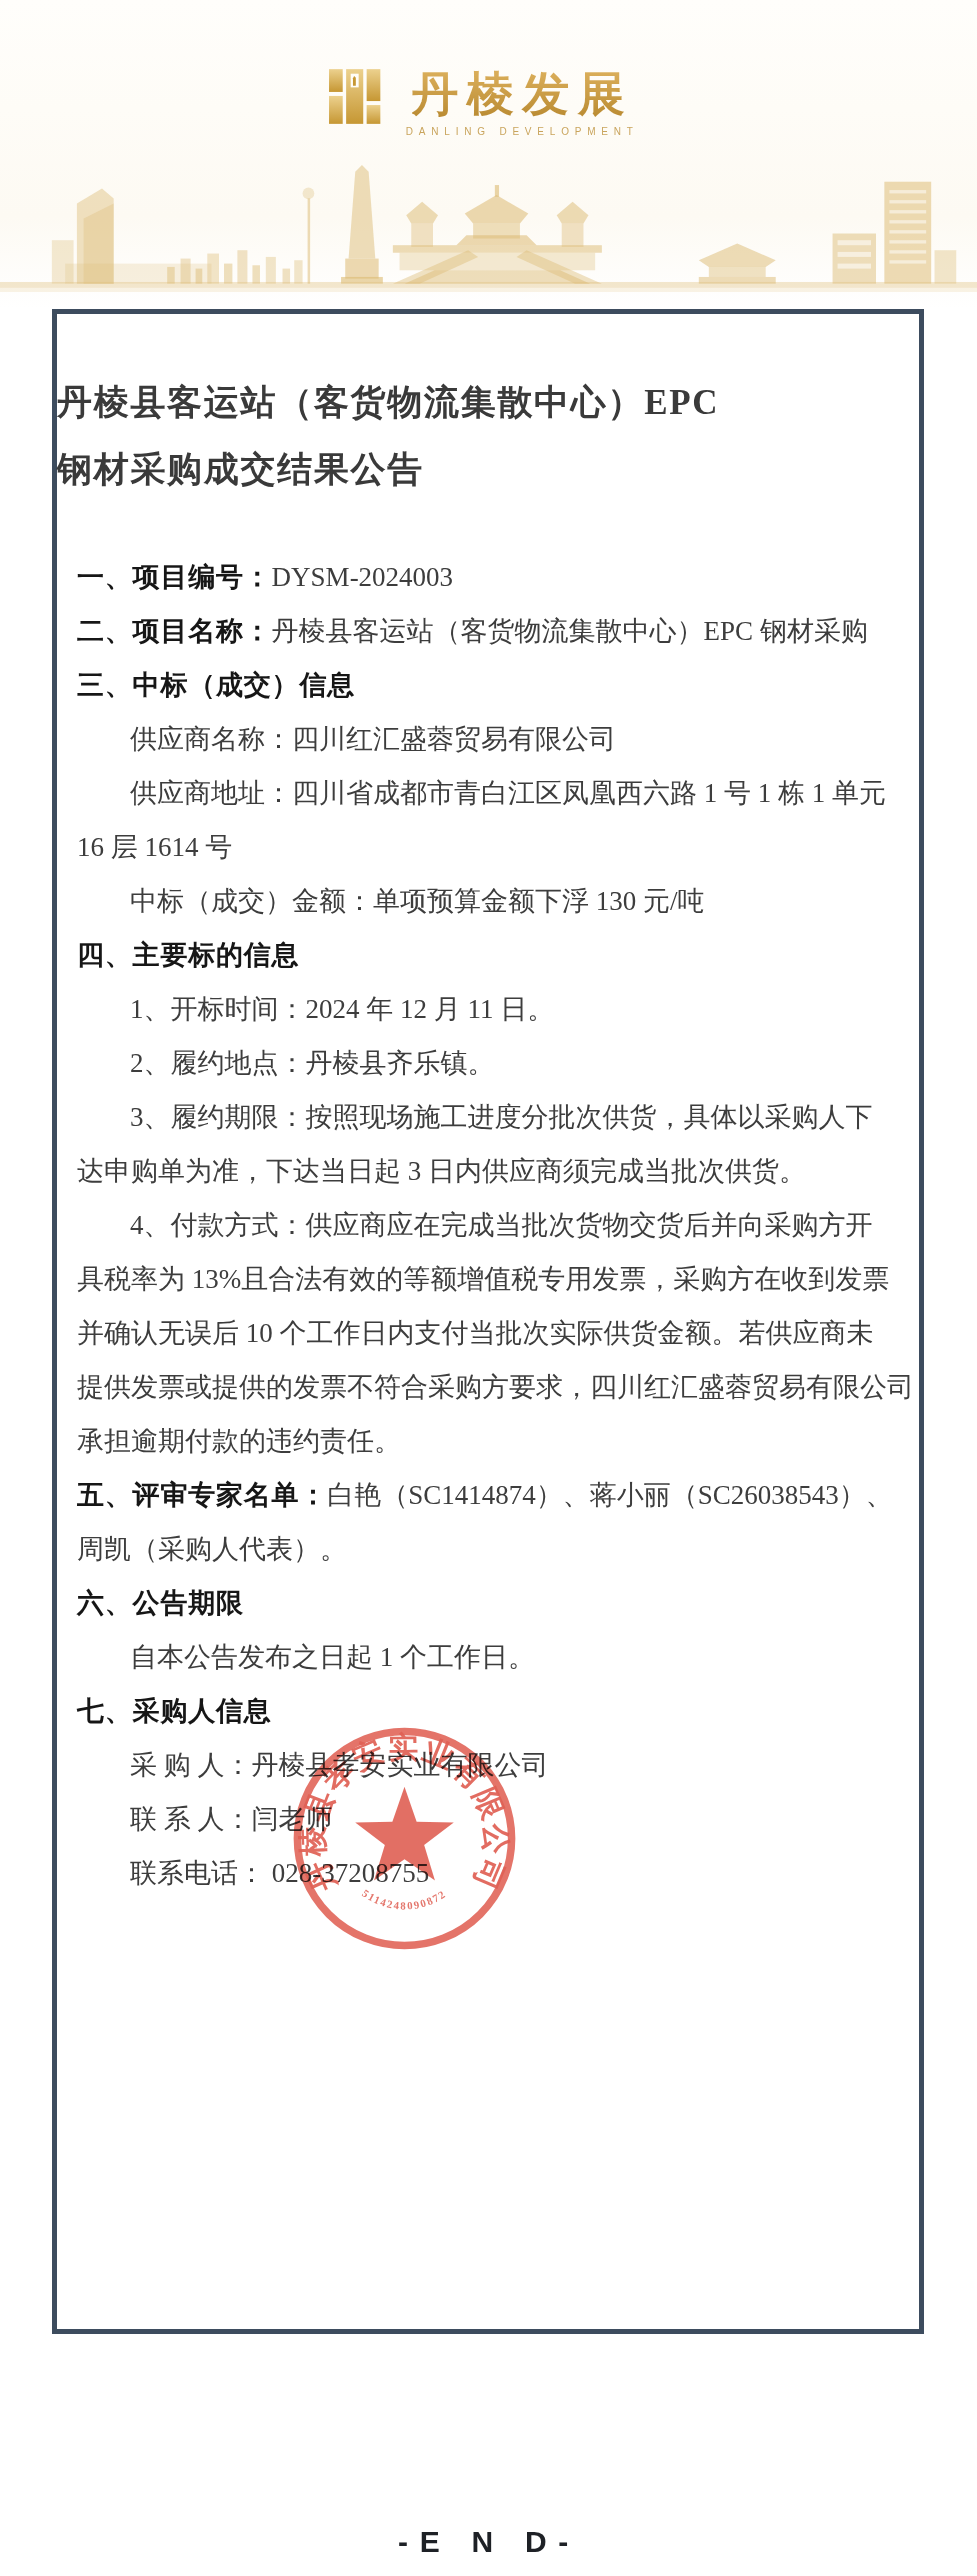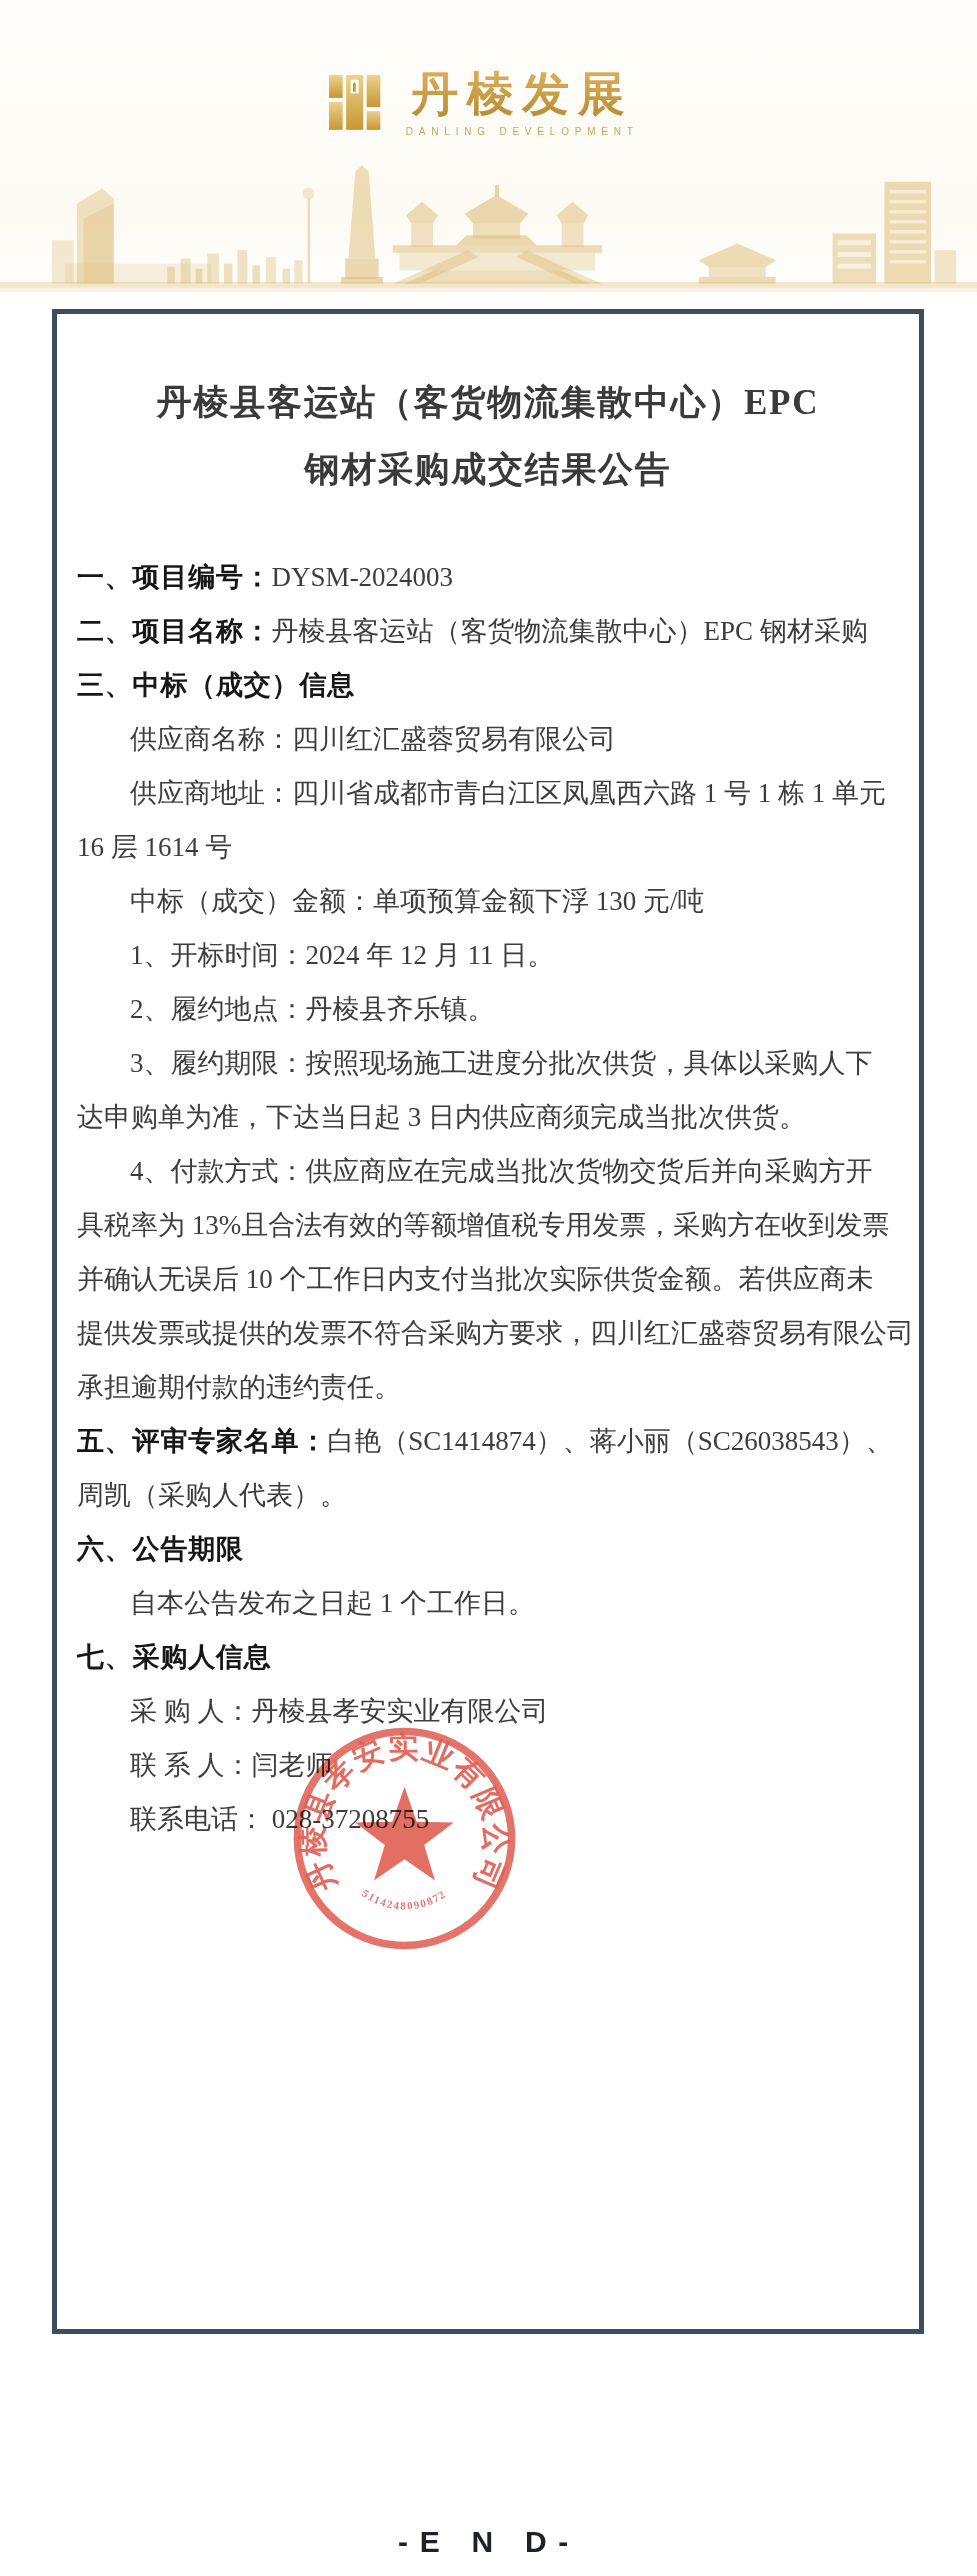--- a/index.html
+++ b/index.html
@@ -5,40 +5,40 @@
   html,body{margin:0;padding:0;}
   body{
     width:978px;height:2576px;position:relative;overflow:hidden;
     background:#ffffff;
     font-family:"Liberation Serif","DejaVu Serif",serif;
   }
   
   .header{position:absolute;left:0;top:0;width:978px;height:309px;
     background:linear-gradient(180deg,#fffefb 0%,#fdfaf3 70%,#ffffff 100%);}
   .logo-row{position:absolute;left:50%;top:69px;transform:translateX(-52%);
-    display:flex;align-items:center;gap:22px;}
+    display:flex;align-items:flex-start;gap:22px;}
   .emblem{width:57px;height:55px;display:block;}
   .brand-text{display:flex;flex-direction:column;align-items:center;}
   .brand-name{
     font-family:"Liberation Serif","DejaVu Serif",serif;font-weight:700;
     font-size:47px;line-height:50px;letter-spacing:8.4px;
     background:linear-gradient(180deg,#dcb05c 0%,#b98a31 100%);
     -webkit-background-clip:text;background-clip:text;color:#c49a45;
     -webkit-text-fill-color:transparent;white-space:nowrap;}
   .brand-sub{
     font-family:"Liberation Sans","DejaVu Sans",sans-serif;
     font-size:10px;letter-spacing:5.8px;color:#c9a45c;margin-top:6.7px;white-space:nowrap;}
   .skyline{position:absolute;left:0;top:160px;width:978px;height:132px;}
   
   .doc-card{
     position:absolute;left:52px;top:309px;width:862px;height:2015px;
     border:5.8px solid #3d4c5e;background:#ffffff;
     padding:0 0 0 0;}
   .doc-inner{position:relative;width:100%;height:100%;}
-  .doc-title{margin-top:55px;text-align:center;
+  .doc-title{margin-top:55px;text-align:left;
     font-family:"Liberation Serif","DejaVu Serif",serif;
     font-weight:700;color:#3a3a3a;font-size:35px;line-height:67px;letter-spacing:1.7px;}
   .doc-lines{margin-top:47px;padding:0 20px 0 20px;}
   .line{font-size:27px;line-height:54px;color:#3d3d3d;white-space:nowrap;}
   .line.ind{padding-left:53px;}
   .line .lbl{
     font-family:"Liberation Sans","DejaVu Sans",sans-serif;
     font-weight:700;color:#161616;letter-spacing:0.8px;text-align:right;}
   .line .txt{
     font-family:Liberation Serif, serif;color:#3d3d3d;}
@@ -153,20 +153,21 @@
     </div>
 
     <div class="doc-lines">
         <div class="line"><span class="lbl">一、项目编号：</span><span class="txt">DYSM-2024003</span></div>
         <div class="line"><span class="lbl">二、项目名称：</span><span class="txt">丹棱县客运站（客货物流集散中心）EPC 钢材采购</span></div>
         <div class="line"><span class="lbl">三、中标（成交）信息</span></div>
         <div class="line ind"><span class="txt">供应商名称：四川红汇盛蓉贸易有限公司</span></div>
         <div class="line ind"><span class="txt">供应商地址：四川省成都市青白江区凤凰西六路 1 号 1 栋 1 单元</span></div>
         <div class="line"><span class="txt">16 层 1614 号</span></div>
         <div class="line ind"><span class="txt">中标（成交）金额：单项预算金额下浮 130 元/吨</span></div>
+        <div class="line"><span class="lbl">四、主要标的信息</span></div>
         <div class="line ind"><span class="txt">1、开标时间：2024 年 12 月 11 日。</span></div>
         <div class="line ind"><span class="txt">2、履约地点：丹棱县齐乐镇。</span></div>
         <div class="line ind"><span class="txt">3、履约期限：按照现场施工进度分批次供货，具体以采购人下</span></div>
         <div class="line"><span class="txt">达申购单为准，下达当日起 3 日内供应商须完成当批次供货。</span></div>
         <div class="line ind"><span class="txt">4、付款方式：供应商应在完成当批次货物交货后并向采购方开</span></div>
         <div class="line"><span class="txt">具税率为 13%且合法有效的等额增值税专用发票，采购方在收到发票</span></div>
         <div class="line"><span class="txt">并确认无误后 10 个工作日内支付当批次实际供货金额。若供应商未</span></div>
         <div class="line"><span class="txt">提供发票或提供的发票不符合采购方要求，四川红汇盛蓉贸易有限公司</span></div>
         <div class="line"><span class="txt">承担逾期付款的违约责任。</span></div>
         <div class="line"><span class="lbl">五、评审专家名单：</span><span class="txt">白艳（SC1414874）、蒋小丽（SC26038543）、</span></div>

